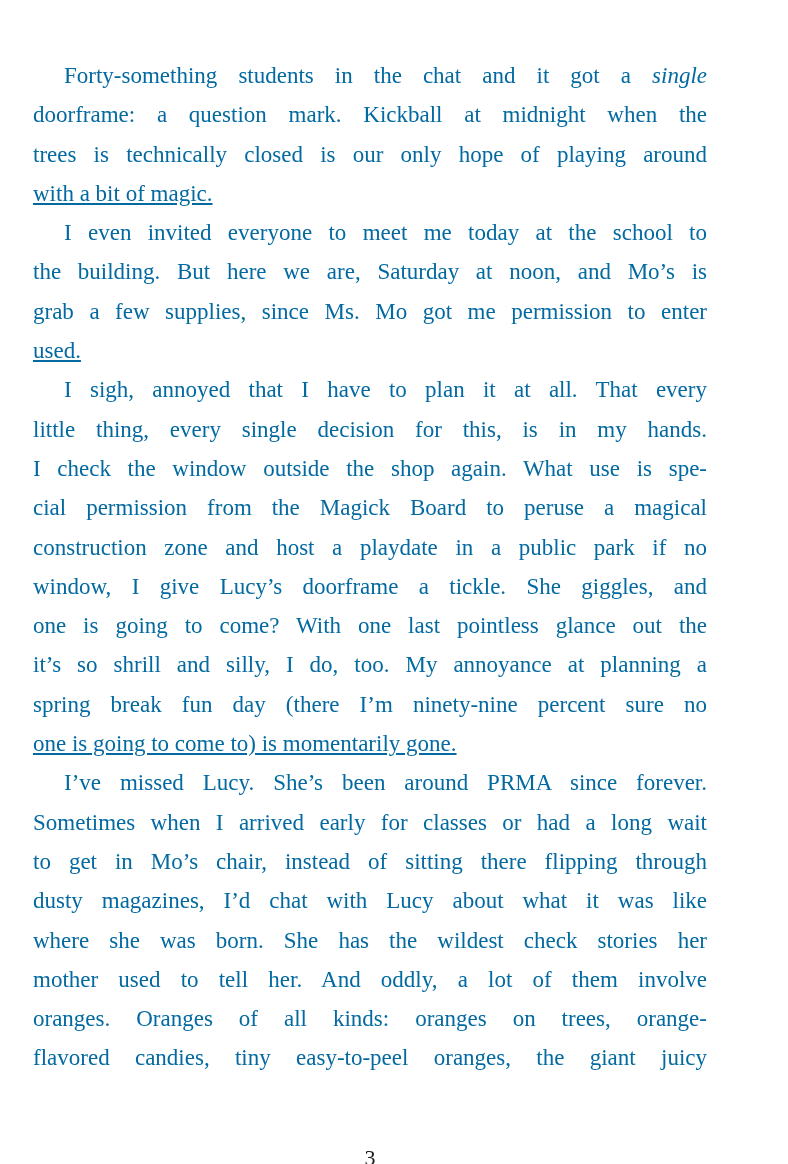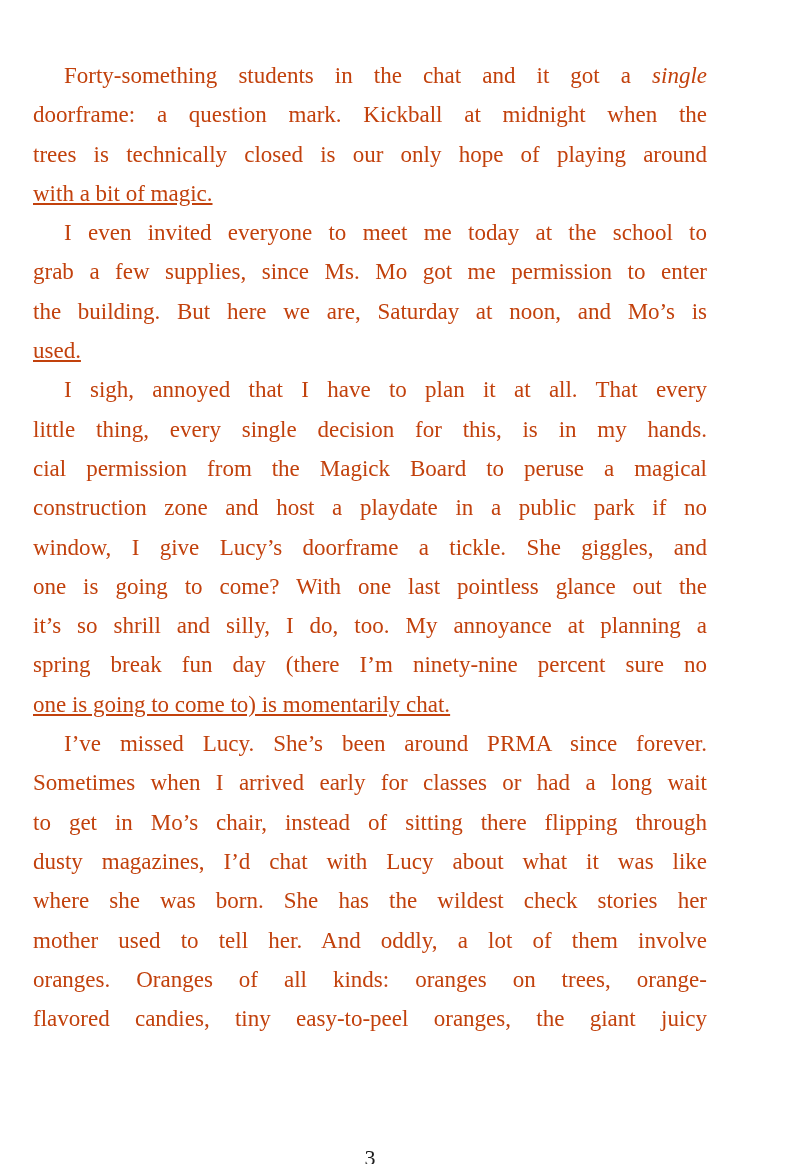--- a/index.html
+++ b/index.html
@@ -35,43 +35,44 @@
     left: 33px; top: 1145px; width: 674px;
     text-align: center;
     font-size: 22px;
     line-height: 26px;
   }
 </style>
 </head>
 <body style="background: rgb(255, 255, 255);">
 
 <div class="book-page">
-  <div class="text-block" style="color: #c2410c;">
+  <div class="text-block" style="color: #0369a1;">
       <div class="paragraph">
         <div class="line first"><span>Forty-something students in the chat and it got a </span><span class="italic">single</span></div>
         <div class="line"><span>doorframe: a question mark. Kickball at midnight when the</span></div>
         <div class="line"><span>trees is technically closed is our only hope of playing around</span></div>
         <div class="line last"><span>with a bit of magic.</span></div>
       </div>
       <div class="paragraph">
         <div class="line first"><span>I even invited everyone to meet me today at the school to</span></div>
+        <div class="line"><span>the building. But here we are, Saturday at noon, and Mo’s is</span></div>
         <div class="line"><span>grab a few supplies, since Ms. Mo got me permission to enter</span></div>
-        <div class="line"><span>the building. But here we are, Saturday at noon, and Mo’s is</span></div>
         <div class="line last"><span>used.</span></div>
       </div>
       <div class="paragraph">
         <div class="line first"><span>I sigh, annoyed that I have to plan it at all. That every</span></div>
         <div class="line"><span>little thing, every single decision for this, is in my hands.</span></div>
+        <div class="line"><span>I check the window outside the shop again. What use is spe-</span></div>
         <div class="line"><span>cial permission from the Magick Board to peruse a magical</span></div>
         <div class="line"><span>construction zone and host a playdate in a public park if no</span></div>
         <div class="line"><span>window, I give Lucy’s doorframe a tickle. She giggles, and</span></div>
         <div class="line"><span>one is going to come? With one last pointless glance out the</span></div>
         <div class="line"><span>it’s so shrill and silly, I do, too. My annoyance at planning a</span></div>
         <div class="line"><span>spring break fun day (there I’m ninety-nine percent sure no</span></div>
-        <div class="line last"><span>one is going to come to) is momentarily chat.</span></div>
+        <div class="line last"><span>one is going to come to) is momentarily gone.</span></div>
       </div>
       <div class="paragraph">
         <div class="line first"><span>I’ve missed Lucy. She’s been around PRMA since forever.</span></div>
         <div class="line"><span>Sometimes when I arrived early for classes or had a long wait</span></div>
         <div class="line"><span>to get in Mo’s chair, instead of sitting there flipping through</span></div>
         <div class="line"><span>dusty magazines, I’d chat with Lucy about what it was like</span></div>
         <div class="line"><span>where she was born. She has the wildest check stories her</span></div>
         <div class="line"><span>mother used to tell her. And oddly, a lot of them involve</span></div>
         <div class="line"><span>oranges. Oranges of all kinds: oranges on trees, orange-</span></div>
         <div class="line"><span>flavored candies, tiny easy-to-peel oranges, the giant juicy</span></div>

